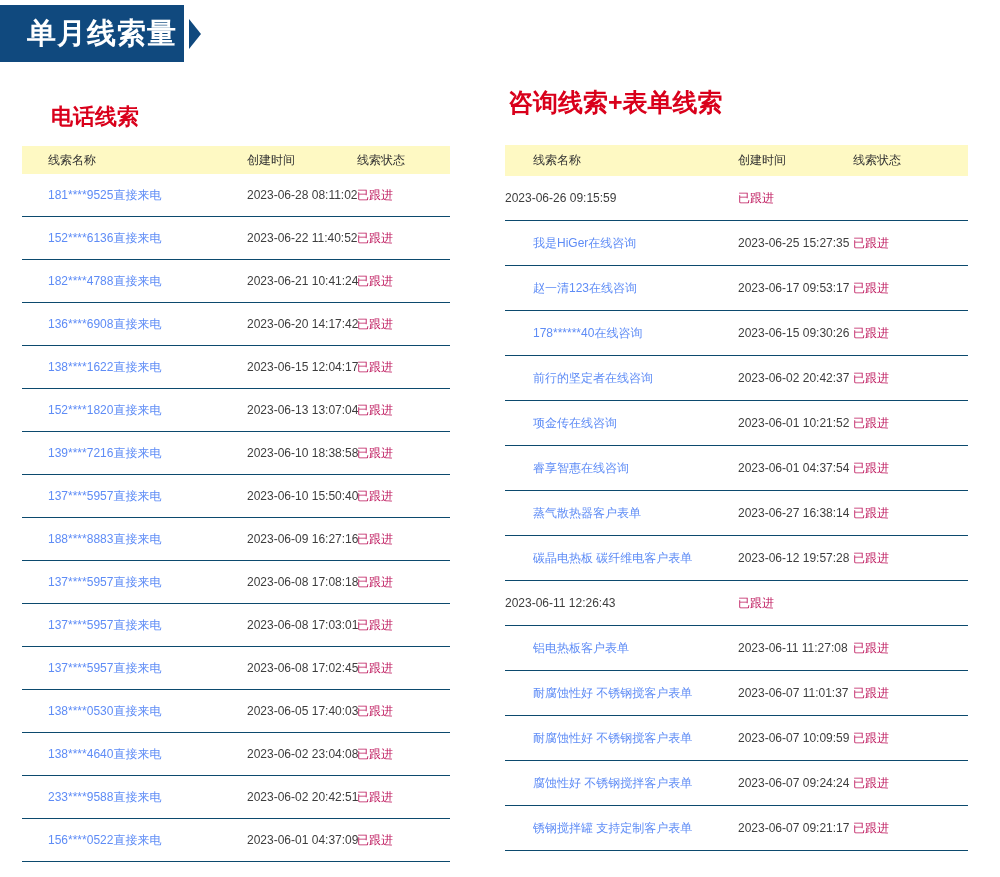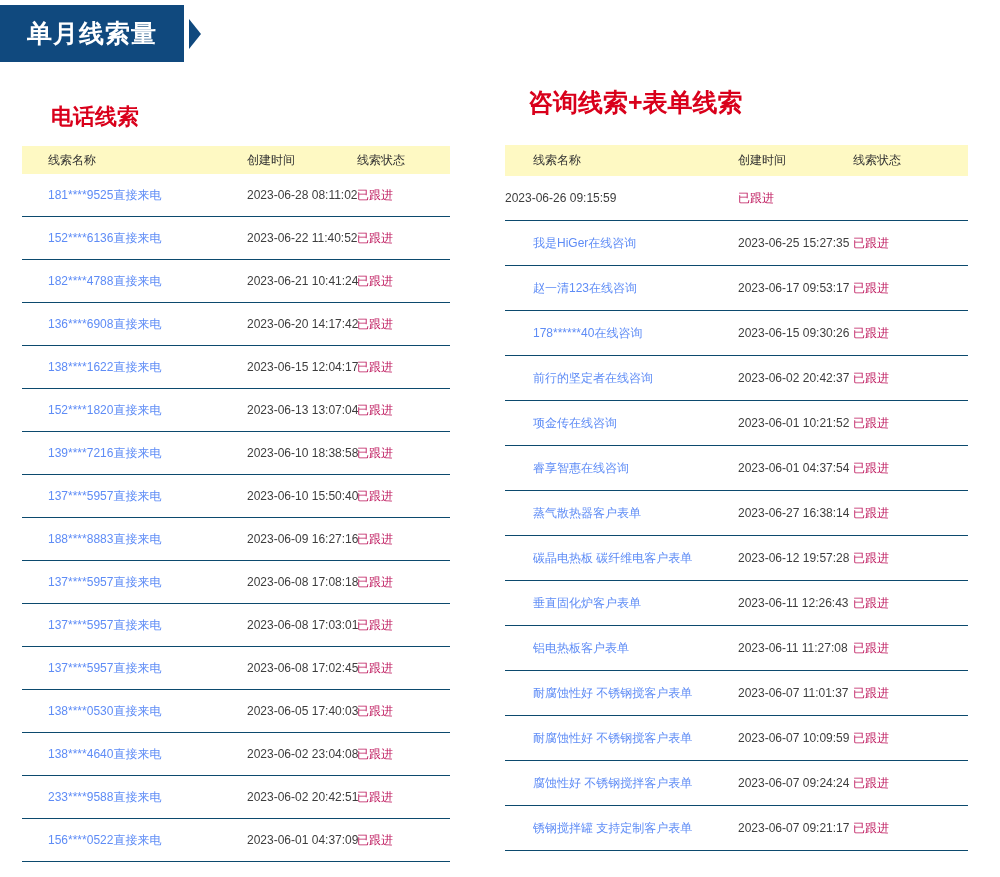--- a/index.html
+++ b/index.html
@@ -2,29 +2,29 @@
 <html><head>
 <meta charset="utf-8">
 <style>
   html,body{margin:0;padding:0;background:#fff;}
   body{font-family:"Liberation Sans","DejaVu Sans",sans-serif;}
   .page{position:relative;width:1000px;height:877px;background:#ffffff;overflow:hidden;}
 
   
   .banner{position:absolute;left:0;top:5px;width:184px;height:57px;background:#10497e;
           color:#ffffff;display:flex;align-items:center;padding-left:27px;box-sizing:border-box;
-          font-size:25px;font-weight:bold;letter-spacing:1px;}
+          font-size:29px;font-weight:bold;letter-spacing:1px;}
   .banner-arrow{position:absolute;left:189px;top:19px;width:0;height:0;
           border-top:15px solid transparent;border-bottom:15px solid transparent;
           border-left:12px solid #10497e;}
 
   
   .sec-title{position:absolute;color:#d9001b;font-weight:bold;}
   .sec-title.phone{left:35px;top:102px;font-size:22px;margin-left:16px;}
-  .sec-title.consult{left:528px;top:86px;font-size:25px;}
+  .sec-title.consult{left:508px;top:86px;font-size:25px;}
 
   
   .tbl{position:absolute;font-size:12px;color:#333;}
   .tbl.phone{left:22px;top:146px;width:428px;}
   .tbl.consult{left:505px;top:145px;width:463px;}
 
   .tbl .hrow{display:grid;background:#fef9c3;align-items:center;color:#333;}
   .tbl.phone .hrow{grid-template-columns:225px 110px 1fr;height:28px;}
   .tbl.consult .hrow{grid-template-columns:233px 115px 1fr;height:31px;}
 
@@ -213,21 +213,20 @@
           <div class="status">已跟进</div>
         </div>
 
         <div class="row">
           <div class="c1"><a class="lead-link">碳晶电热板 碳纤维电客户表单</a></div>
           <div class="time">2023-06-12 19:57:28</div>
           <div class="status">已跟进</div>
         </div>
 
         <div class="row">
-          <div class="c1"><a class="lead-link">垂直固化炉客户表单</a></div>
           <div class="time">2023-06-11 12:26:43</div>
           <div class="status">已跟进</div>
         </div>
 
         <div class="row">
           <div class="c1"><a class="lead-link">铝电热板客户表单</a></div>
           <div class="time">2023-06-11 11:27:08</div>
           <div class="status">已跟进</div>
         </div>
 

